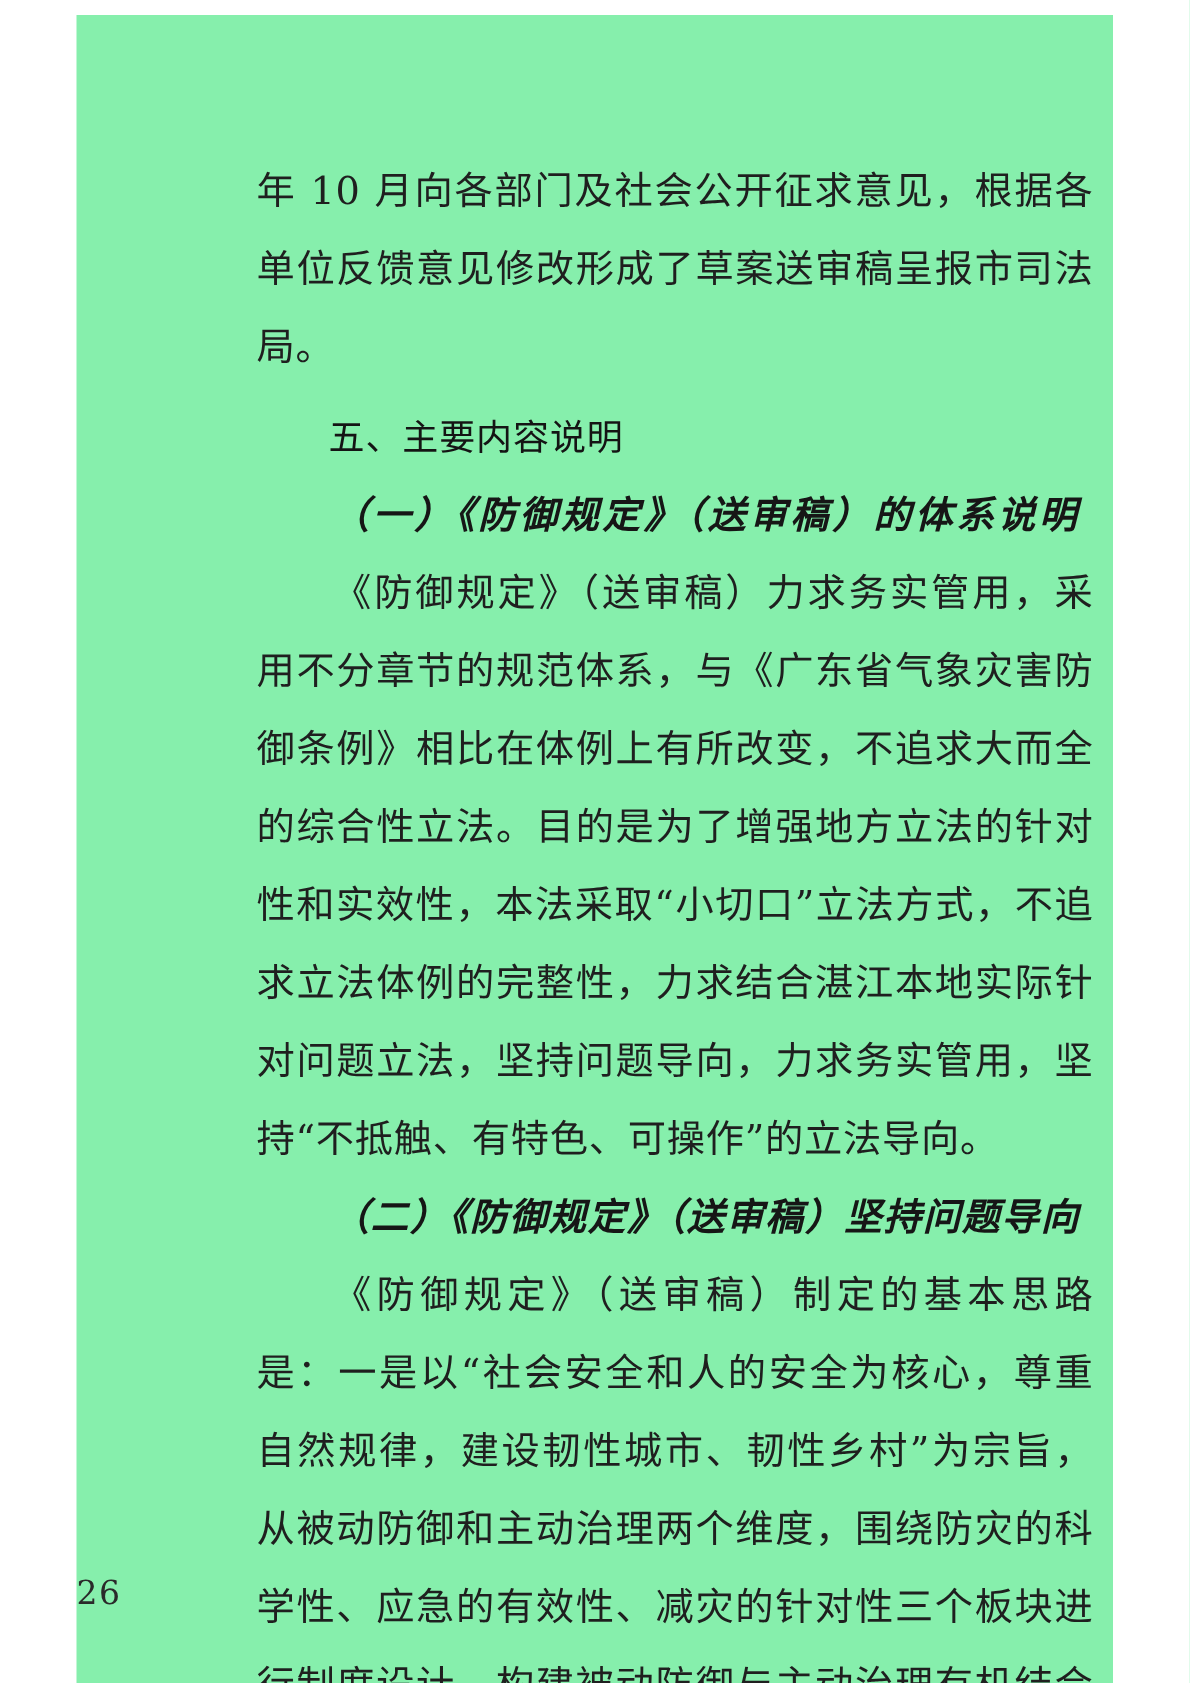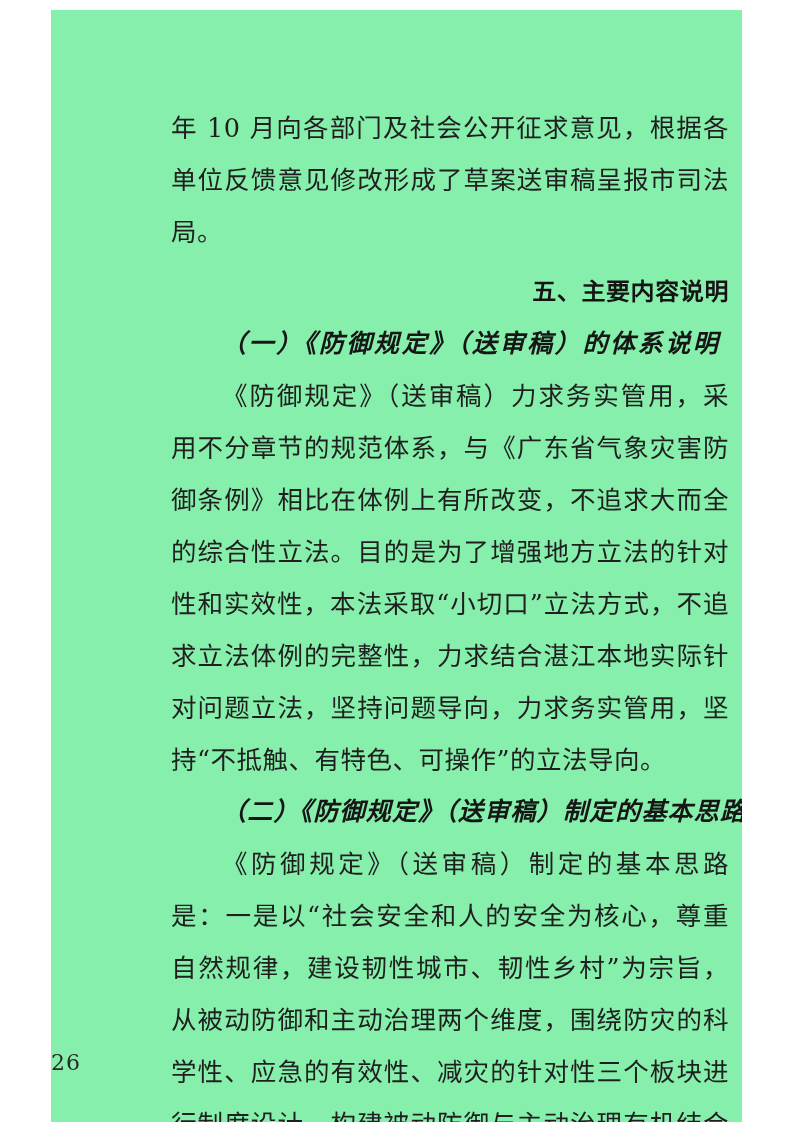--- a/index.html
+++ b/index.html
@@ -49,27 +49,26 @@
 
   
   .para.cont {
     text-indent: 0;
   }
 
   
   .heading-1 {
     font-family: "DejaVu Sans", "Liberation Sans", sans-serif;
     font-size: 24px;
-    font-weight: 700;
+    font-weight: 400;
     line-height: 52px;
     letter-spacing: 0.6px;
     text-indent: 2em;
     margin: 0;
     color: #141414;
-    text-align: right;
   }
 
   
   .heading-2 {
     font-family: "DejaVu Serif", "Liberation Serif", serif;
     font-size: 25px;
     font-weight: 700;
     line-height: 52px;
     text-indent: 2em;
     margin: 0;
@@ -111,21 +110,21 @@
     <p class="para cont">年 10 月向各部门及社会公开征求意见，根据各单位反馈意见修改形成了草案送审稿呈报市司法局。</p>
 
     <div class="gap-half"></div>
 
     <p class="heading-1">五、主要内容说明</p>
 
     <p class="heading-2 wide">（一）《防御规定》（送审稿）的体系说明</p>
 
     <p class="para indent2">《防御规定》（送审稿）力求务实管用，采用不分章节的规范体系，与《广东省气象灾害防御条例》相比在体例上有所改变，不追求大而全的综合性立法。目的是为了增强地方立法的针对性和实效性，本法采取“小切口”立法方式，不追求立法体例的完整性，力求结合湛江本地实际针对问题立法，坚持问题导向，力求务实管用，坚持“不抵触、有特色、可操作”的立法导向。</p>
 
-    <p class="heading-2 tight">（二）《防御规定》（送审稿）制定的基本思路</p>
+    <p class="heading-2 tight">（二）《防御规定》（送审稿）坚持问题导向</p>
 
     <p class="para indent2">《防御规定》（送审稿）制定的基本思路是：一是以“社会安全和人的安全为核心，尊重自然规律，建设韧性城市、韧性乡村”为宗旨，从被动防御和主动治理两个维度，围绕防灾的科学性、应急的有效性、减灾的针对性三个板块进行制度设计，构建被动防御与主动治理有机结合的气象灾害防御工作体系。二是结合本市气象灾害发生的特点，细化、落实《气象法》、《气象灾害防御条例》、《广东省气象灾害防御条例》等法律、法规的规定，三是在总结本市气象灾害防御</p>
 
   </div>
 
   <div class="page-number">26</div>
 
 </div>
 
 </body></html>

